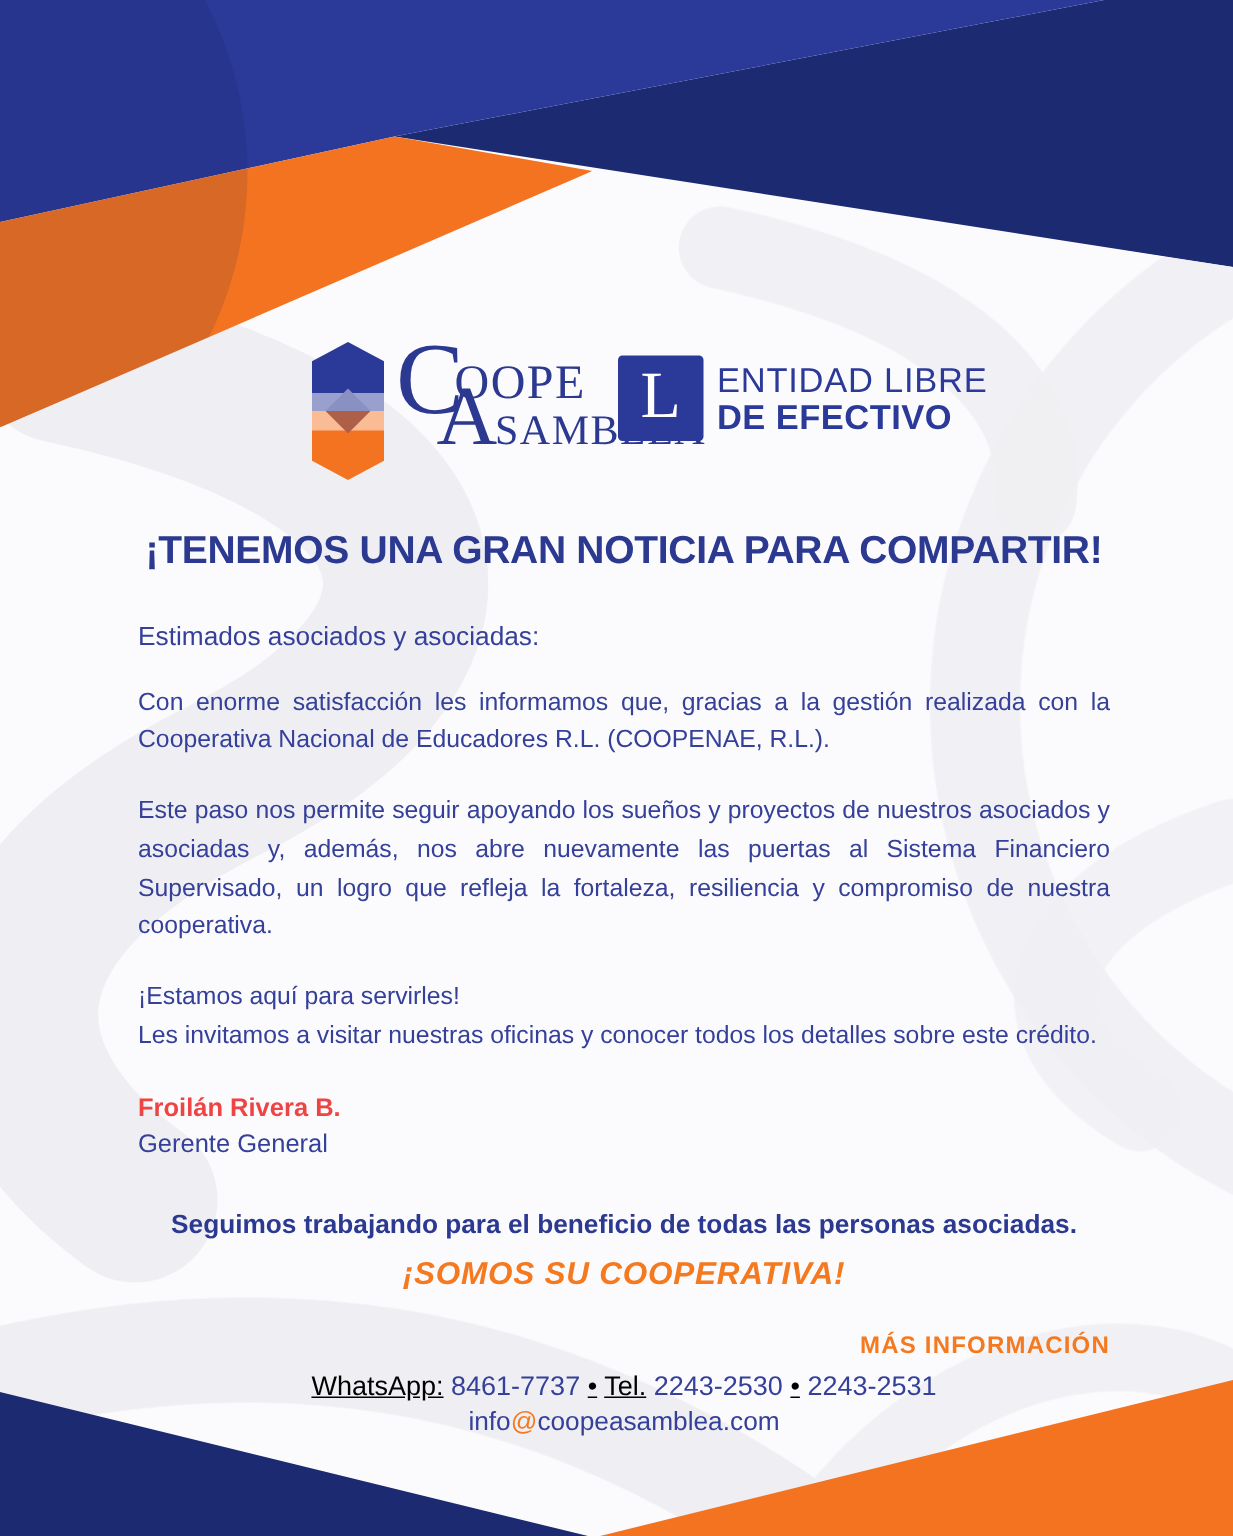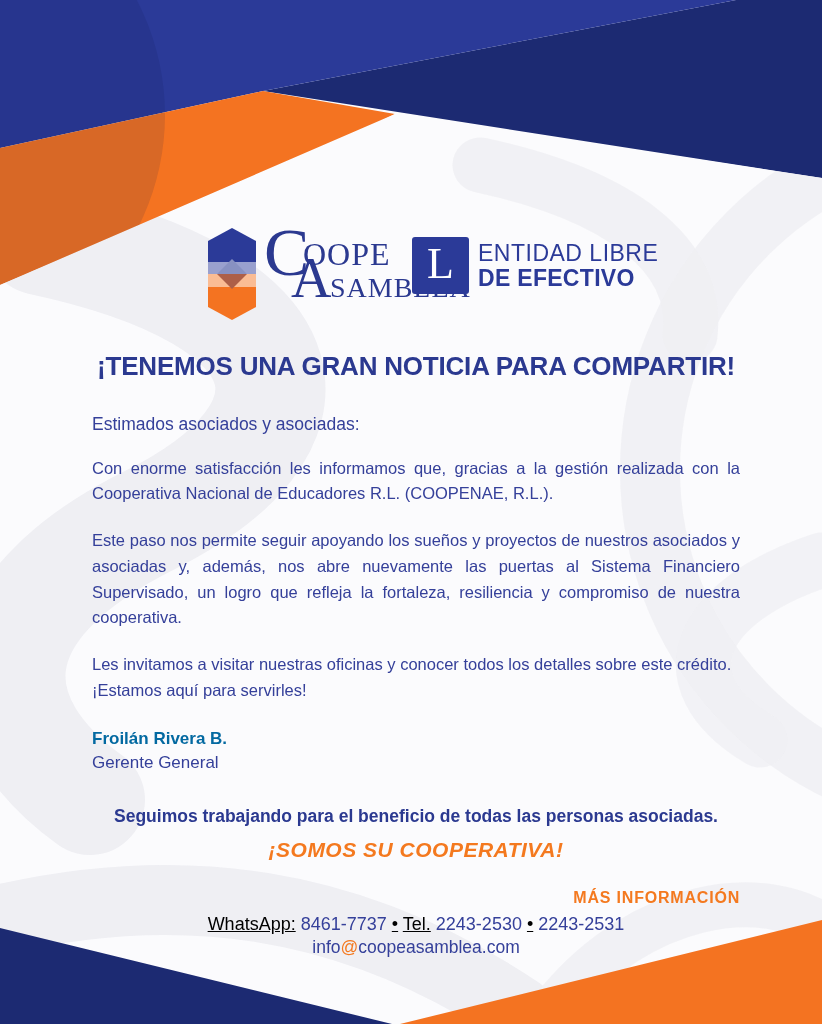--- a/index.html
+++ b/index.html
@@ -45,21 +45,21 @@
   .headline{margin:12px 0 15px 0;text-align:center;color:#2b3990;
        font-size:26px;font-weight:800;letter-spacing:-0.2px;line-height:1.1;}
   .salutation{margin-top:33px;font-size:17.5px;}
   .para{margin-top:21px;font-size:16.5px;line-height:1.56;text-align:justify;}
   .para.no-justify{text-align:left;}
   .highlight{margin-top:16px;text-align:center;font-weight:800;line-height:1.35;}
   .highlight .line1{display:block;color:#2b3990;font-size:19.5px;}
   .highlight .line2{display:block;color:#f4791f;font-size:19.5px;margin-top:3px;}
   .p3-line{display:block;}
   .signature{margin-top:24px;font-size:17px;line-height:1.4;}
-  .signature .name{font-weight:800;color:#0369a1;}
+  .signature .name{font-weight:800;color:#ef4444;}
   .closing{margin-top:31px;text-align:center;font-weight:800;color:#2b3990;font-size:17.5px;}
   .slogan{margin-top:11px;text-align:center;font-weight:800;font-style:italic;
        color:#f4791f;font-size:21px;letter-spacing:0.5px;}
   .more-info{margin-top:27px;text-align:right;font-weight:800;color:#f4791f;
        font-size:16px;letter-spacing:0.8px;}
   .contact{margin-top:7px;text-align:center;font-size:18px;color:#35409a;}
   .contact .orange{color:#000000;text-decoration:underline;}
   .email{margin-top:2px;text-align:center;font-size:17.5px;color:#35409a;}
   .email .orange{color:#f4791f;}
 </style>
@@ -126,22 +126,22 @@
     <h1 class="headline">¡TENEMOS UNA GRAN NOTICIA PARA COMPARTIR!</h1>
 
     <div class="salutation">Estimados asociados y asociadas:</div>
 
     <p class="para">Con enorme satisfacción les informamos que, gracias a la gestión realizada con la Cooperativa Nacional de Educadores R.L. (COOPENAE, R.L.).</p>
 
 
     <p class="para">Este paso nos permite seguir apoyando los sueños y proyectos de nuestros asociados y asociadas y, además, nos abre nuevamente las puertas al Sistema Financiero Supervisado, un logro que refleja la fortaleza, resiliencia y compromiso de nuestra cooperativa.</p>
 
     <p class="para no-justify">
+      <span class="p3-line">¡Estamos aquí para servirles!</span>
       <span class="p3-line">Les invitamos a visitar nuestras oficinas y conocer todos los detalles sobre este crédito.</span>
-      <span class="p3-line">¡Estamos aquí para servirles!</span>
     </p>
 
     <div class="signature">
       <div class="name">Froilán Rivera B.</div>
       <div class="role">Gerente General</div>
     </div>
 
     <div class="closing">Seguimos trabajando para el beneficio de todas las personas asociadas.</div>
 
     <div class="slogan">¡SOMOS SU COOPERATIVA!</div>

